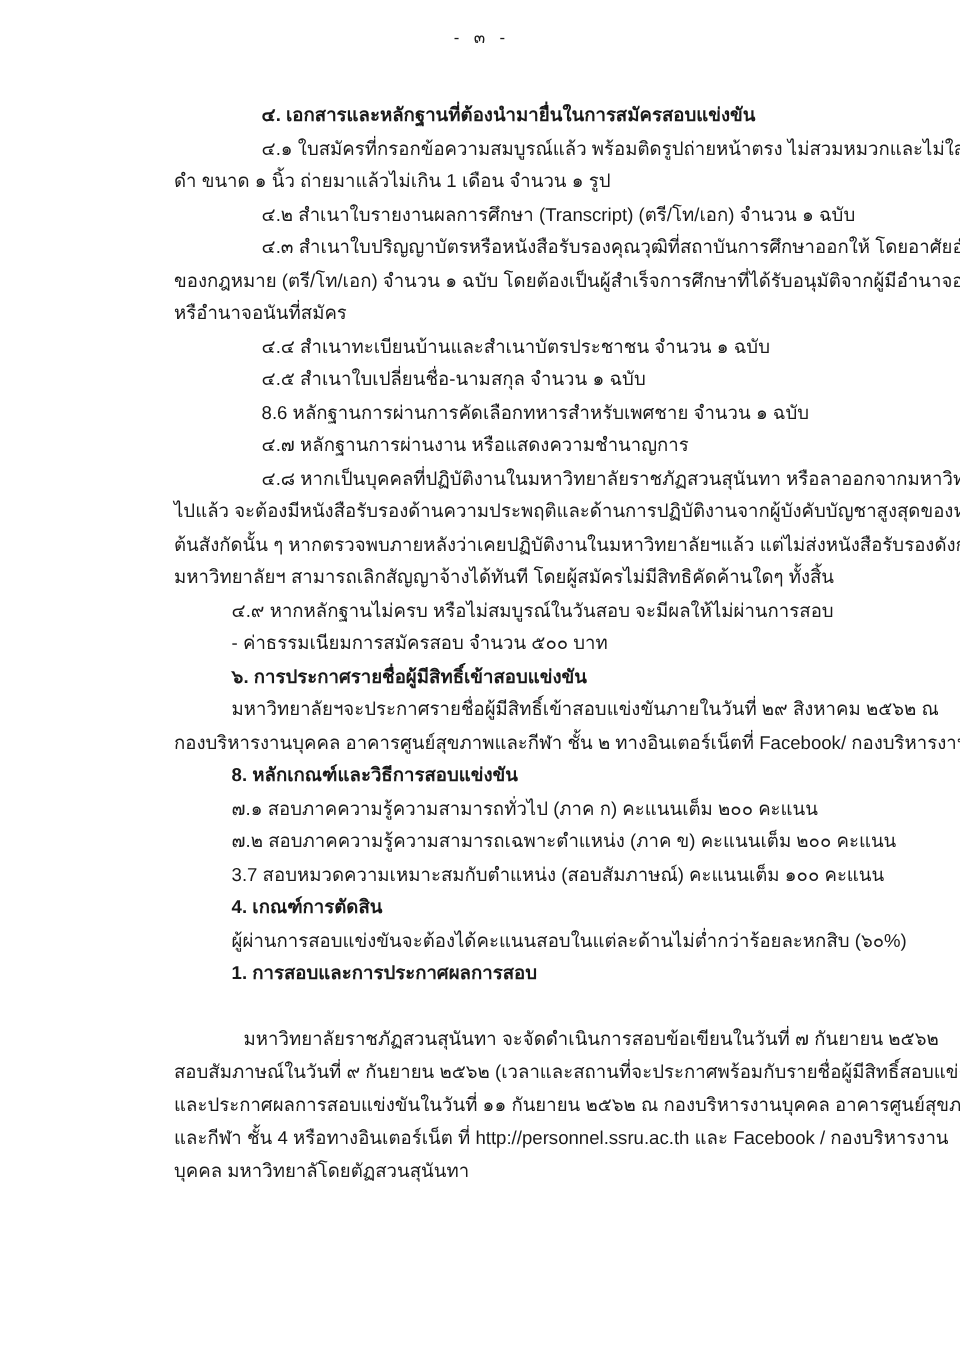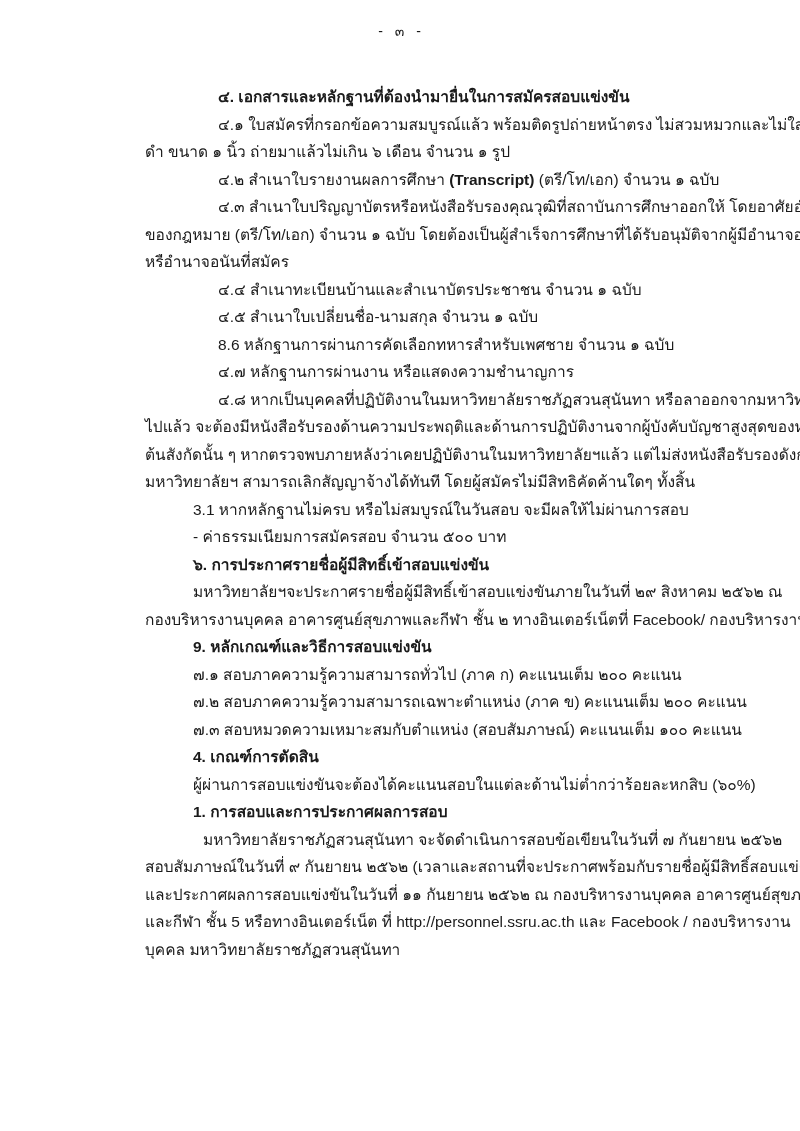--- a/index.html
+++ b/index.html
@@ -31,70 +31,70 @@
   }
   .ln {
     font-size: 15.5px;
     line-height: 27.5px;
     height: 27.5px;
     white-space: nowrap;
   }
   .bold { font-weight: bold; }
   .ind-a { padding-left: 73px; }
   .ind-b { padding-left: 48px; }
-  .ind-c { padding-left: 58px; }
+  .ind-c { padding-left: 58px; margin-top: 27px; }
   .just { text-align: justify; text-align-last: justify; }
-  .ln b { font-weight: bold; }
+  .ln b { font-weight: normal; }
 </style>
 </head>
 <body>
 
 <div class="page">
 
   <div class="pageno">- ๓ -</div>
 
   <div class="content">
 
     <div class="ln bold ind-a">๔. เอกสารและหลักฐานที่ต้องนำมายื่นในการสมัครสอบแข่งขัน</div>
 
     <div class="ln ind-a just">๔.๑ ใบสมัครที่กรอกข้อความสมบูรณ์แล้ว พร้อมติดรูปถ่ายหน้าตรง ไม่สวมหมวกและไม่ใส่แว่นตาสี</div>
-    <div class="ln">ดำ ขนาด ๑ นิ้ว ถ่ายมาแล้วไม่เกิน ๖ เดือน จำนวน ๑ รูป</div>
+    <div class="ln">ดำ ขนาด ๑ นิ้ว ถ่ายมาแล้วไม่เกิน 1 เดือน จำนวน ๑ รูป</div>
 
     <div class="ln ind-a"><span>๔.๒ สำเนาใบรายงานผลการศึกษา </span><b>(Transcript)</b><span> (ตรี/โท/เอก) จำนวน ๑ ฉบับ</span></div>
 
     <div class="ln ind-a just">๔.๓ สำเนาใบปริญญาบัตรหรือหนังสือรับรองคุณวุฒิที่สถาบันการศึกษาออกให้ โดยอาศัยอำนาจ</div>
     <div class="ln just">ของกฎหมาย (ตรี/โท/เอก) จำนวน ๑ ฉบับ โดยต้องเป็นผู้สำเร็จการศึกษาที่ได้รับอนุมัติจากผู้มีอำนาจอนุมัติก่อน</div>
     <div class="ln">หรือำนาจอนันที่สมัคร</div>
 
     <div class="ln ind-a">๔.๔ สำเนาทะเบียนบ้านและสำเนาบัตรประชาชน จำนวน ๑ ฉบับ</div>
     <div class="ln ind-a">๔.๕ สำเนาใบเปลี่ยนชื่อ-นามสกุล จำนวน ๑ ฉบับ</div>
     <div class="ln ind-a">8.6 หลักฐานการผ่านการคัดเลือกทหารสำหรับเพศชาย จำนวน ๑ ฉบับ</div>
     <div class="ln ind-a">๔.๗ หลักฐานการผ่านงาน หรือแสดงความชำนาญการ</div>
 
     <div class="ln ind-a just">๔.๘ หากเป็นบุคคลที่ปฏิบัติงานในมหาวิทยาลัยราชภัฏสวนสุนันทา หรือลาออกจากมหาวิทยาลัย</div>
     <div class="ln just">ไปแล้ว จะต้องมีหนังสือรับรองด้านความประพฤติและด้านการปฏิบัติงานจากผู้บังคับบัญชาสูงสุดของหน่วยงาน</div>
     <div class="ln just">ต้นสังกัดนั้น ๆ หากตรวจพบภายหลังว่าเคยปฏิบัติงานในมหาวิทยาลัยฯแล้ว แต่ไม่ส่งหนังสือรับรองดังกล่าว</div>
     <div class="ln">มหาวิทยาลัยฯ สามารถเลิกสัญญาจ้างได้ทันที โดยผู้สมัครไม่มีสิทธิคัดค้านใดๆ ทั้งสิ้น</div>
 
-    <div class="ln ind-b">3.1 หากหลักฐานไม่ครบ หรือไม่สมบูรณ์ในวันสอบ จะมีผลให้ไม่ผ่านการสอบ</div>
+    <div class="ln ind-b">๔.๙ หากหลักฐานไม่ครบ หรือไม่สมบูรณ์ในวันสอบ จะมีผลให้ไม่ผ่านการสอบ</div>
     <div class="ln ind-b">- ค่าธรรมเนียมการสมัครสอบ จำนวน ๕๐๐ บาท</div>
 
     <div class="ln bold ind-b">๖. การประกาศรายชื่อผู้มีสิทธิ์เข้าสอบแข่งขัน</div>
     <div class="ln ind-b just">มหาวิทยาลัยฯจะประกาศรายชื่อผู้มีสิทธิ์เข้าสอบแข่งขันภายในวันที่ ๒๙ สิงหาคม ๒๕๖๒ ณ</div>
     <div class="ln just">กองบริหารงานบุคคล อาคารศูนย์สุขภาพและกีฬา ชั้น ๒ ทางอินเตอร์เน็ตที่ Facebook/ กองบริหารงาน</div>
 
-    <div class="ln bold ind-b">9. หลักเกณฑ์และวิธีการสอบแข่งขัน</div>
+    <div class="ln bold ind-b">8. หลักเกณฑ์และวิธีการสอบแข่งขัน</div>
     <div class="ln ind-b">๗.๑ สอบภาคความรู้ความสามารถทั่วไป (ภาค ก) คะแนนเต็ม ๒๐๐ คะแนน</div>
     <div class="ln ind-b">๗.๒ สอบภาคความรู้ความสามารถเฉพาะตำแหน่ง (ภาค ข) คะแนนเต็ม ๒๐๐ คะแนน</div>
-    <div class="ln ind-b">๗.๓ สอบหมวดความเหมาะสมกับตำแหน่ง (สอบสัมภาษณ์) คะแนนเต็ม ๑๐๐ คะแนน</div>
+    <div class="ln ind-b">3.7 สอบหมวดความเหมาะสมกับตำแหน่ง (สอบสัมภาษณ์) คะแนนเต็ม ๑๐๐ คะแนน</div>
 
     <div class="ln bold ind-b">4. เกณฑ์การตัดสิน</div>
     <div class="ln ind-b">ผู้ผ่านการสอบแข่งขันจะต้องได้คะแนนสอบในแต่ละด้านไม่ต่ำกว่าร้อยละหกสิบ (๖๐%)</div>
 
     <div class="ln bold ind-b">1. การสอบและการประกาศผลการสอบ</div>
     <div class="ln ind-c just">มหาวิทยาลัยราชภัฏสวนสุนันทา จะจัดดำเนินการสอบข้อเขียนในวันที่ ๗ กันยายน ๒๕๖๒</div>
     <div class="ln just">สอบสัมภาษณ์ในวันที่ ๙ กันยายน ๒๕๖๒ (เวลาและสถานที่จะประกาศพร้อมกับรายชื่อผู้มีสิทธิ์สอบแข่งขัน)</div>
     <div class="ln just">และประกาศผลการสอบแข่งขันในวันที่ ๑๑ กันยายน ๒๕๖๒ ณ กองบริหารงานบุคคล อาคารศูนย์สุขภาพ</div>
-    <div class="ln just">และกีฬา ชั้น 5 หรือทางอินเตอร์เน็ต ที่ http://personnel.ssru.ac.th และ Facebook / กองบริหารงาน</div>
-    <div class="ln">บุคคล มหาวิทยาลัยราชภัฏสวนสุนันทา</div>
+    <div class="ln just">และกีฬา ชั้น 4 หรือทางอินเตอร์เน็ต ที่ http://personnel.ssru.ac.th และ Facebook / กองบริหารงาน</div>
+    <div class="ln">บุคคล มหาวิทยาลัโดยตัฏสวนสุนันทา</div>
 
   </div>
 </div>
 
 </body></html>

